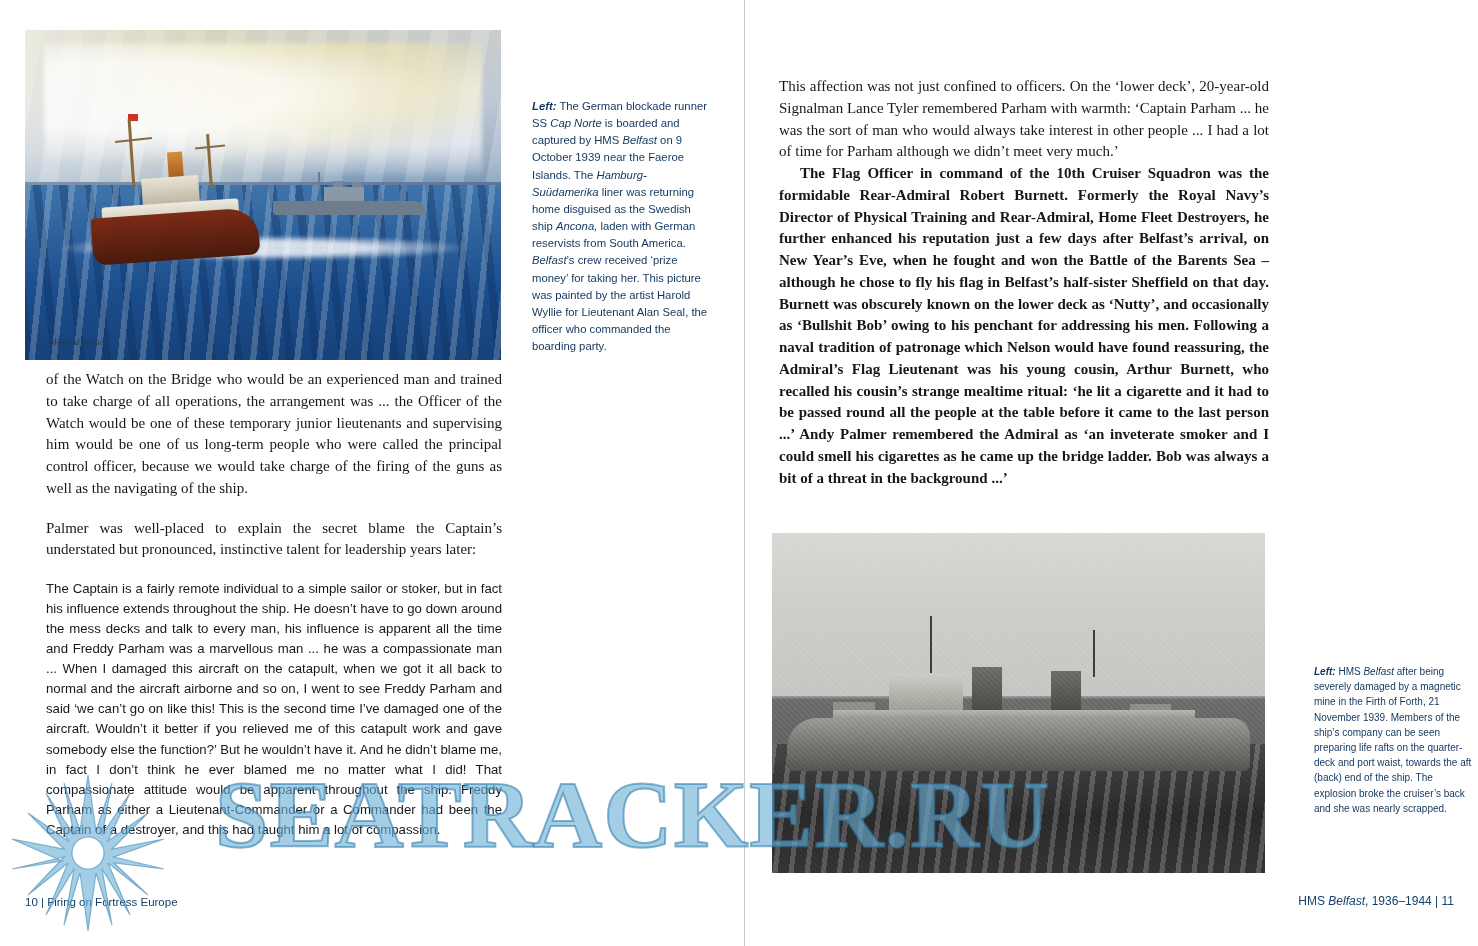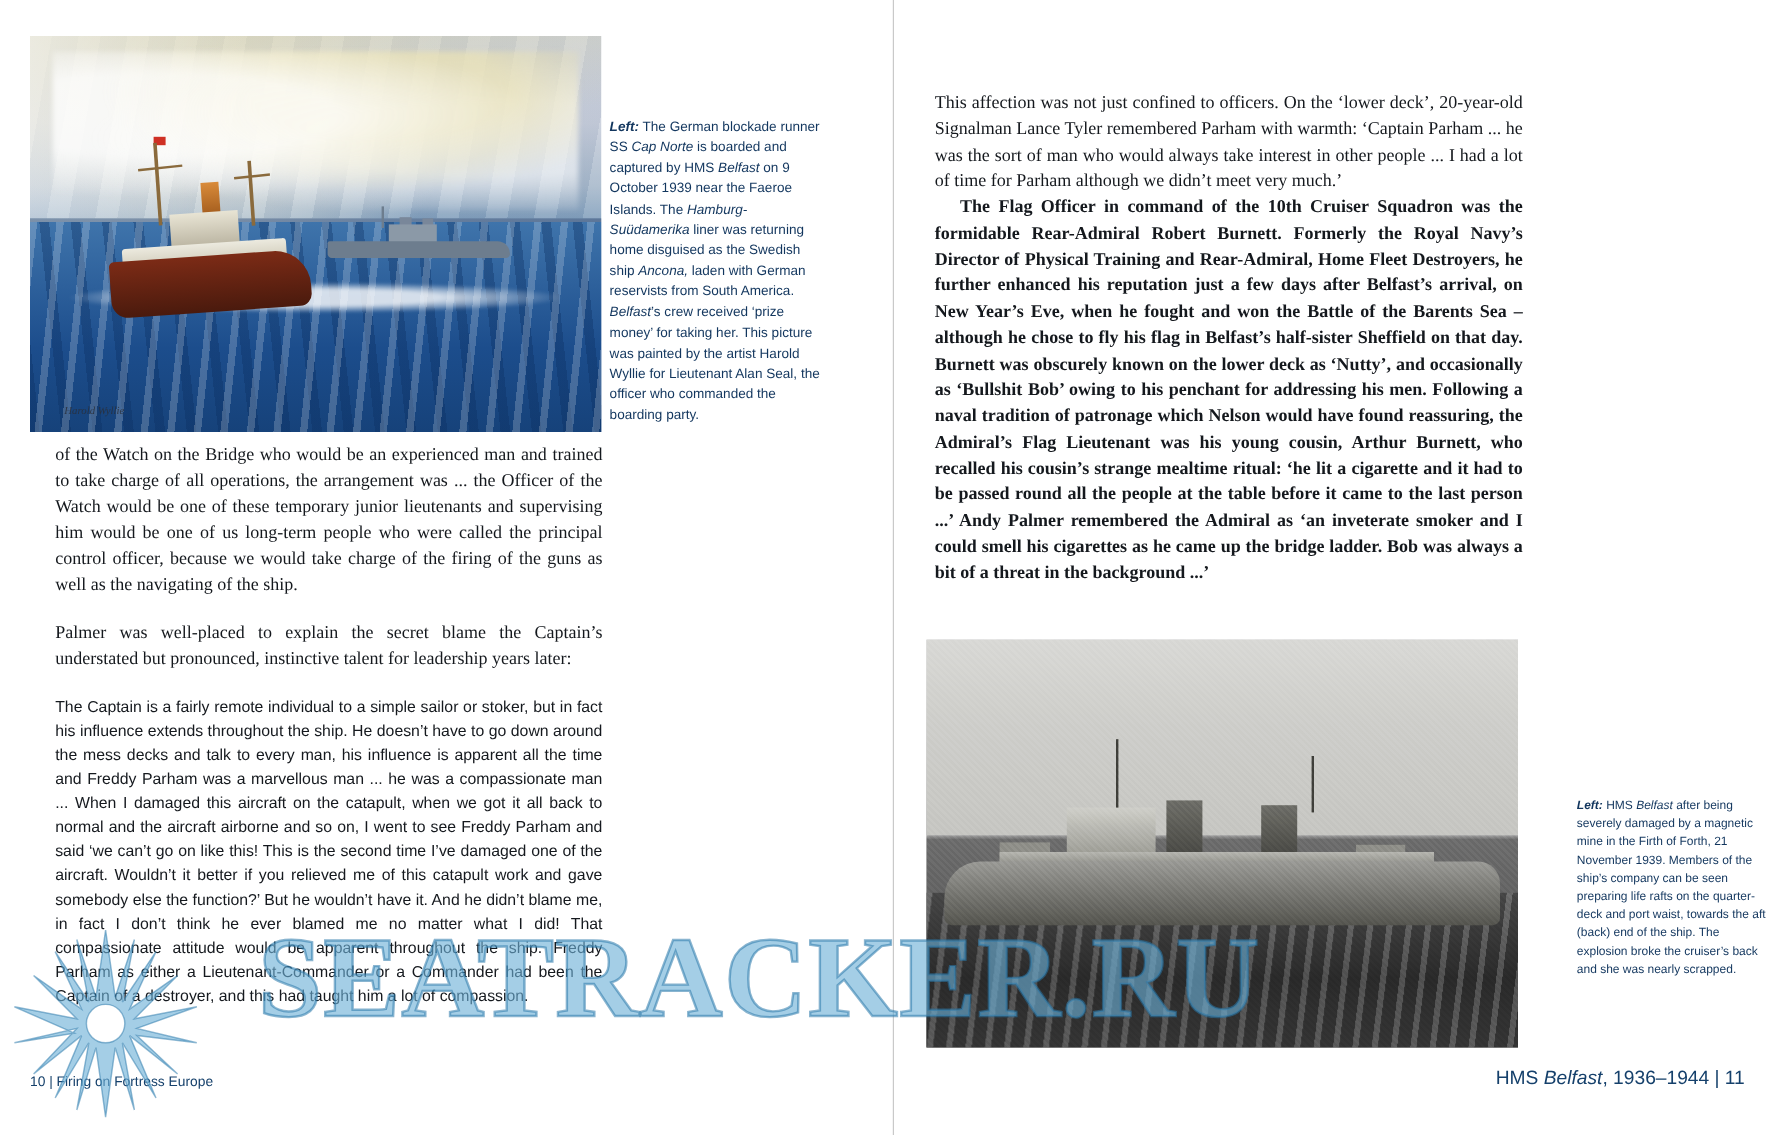--- a/index.html
+++ b/index.html
@@ -110,21 +110,21 @@
   .ship-far .f-mast { position:absolute; left:30%; bottom:85%; width:2px; height:60%; background:#6d7d8e; }
   .painting .signature {
     position:absolute; left:6%; bottom:4%;
     font-family: "Liberation Serif", serif; font-style: italic;
     font-size: 9px; color:#2a2f3a; opacity:.85;text-align:center;
   }
 
   
   .caption-left {
     position: absolute;
-    left: 508px; top: 98px; width: 180px;
+    left: 532px; top: 98px; width: 180px;
     font-family: "Liberation Sans", sans-serif;
     font-size: 11.3px;
     line-height: 1.52;
     color: #12365e;
   }
   .caption-left i { font-style: italic; }
   .caption-left b { font-weight: 700; font-style: italic; }
 
   
   .body-left {
@@ -222,21 +222,21 @@
     line-height: 1.52;
     color: #12365e;
   }
   .caption-right i { font-style: italic; }
   .caption-right b { font-weight: 700; font-style: italic; }
 
   .folio-right {
     position: absolute;
     right: 24px; bottom: 38px;
     font-family: "Liberation Sans", sans-serif;
-    font-size: 16px;
+    font-size: 12px;
     color: #15406b;
     text-align: right;
   }
   .folio-right i { font-style: italic; }
 
   
   .watermark {
     position: absolute;
     left: 0; right: 0; top: 735px;
     height: 210px;

